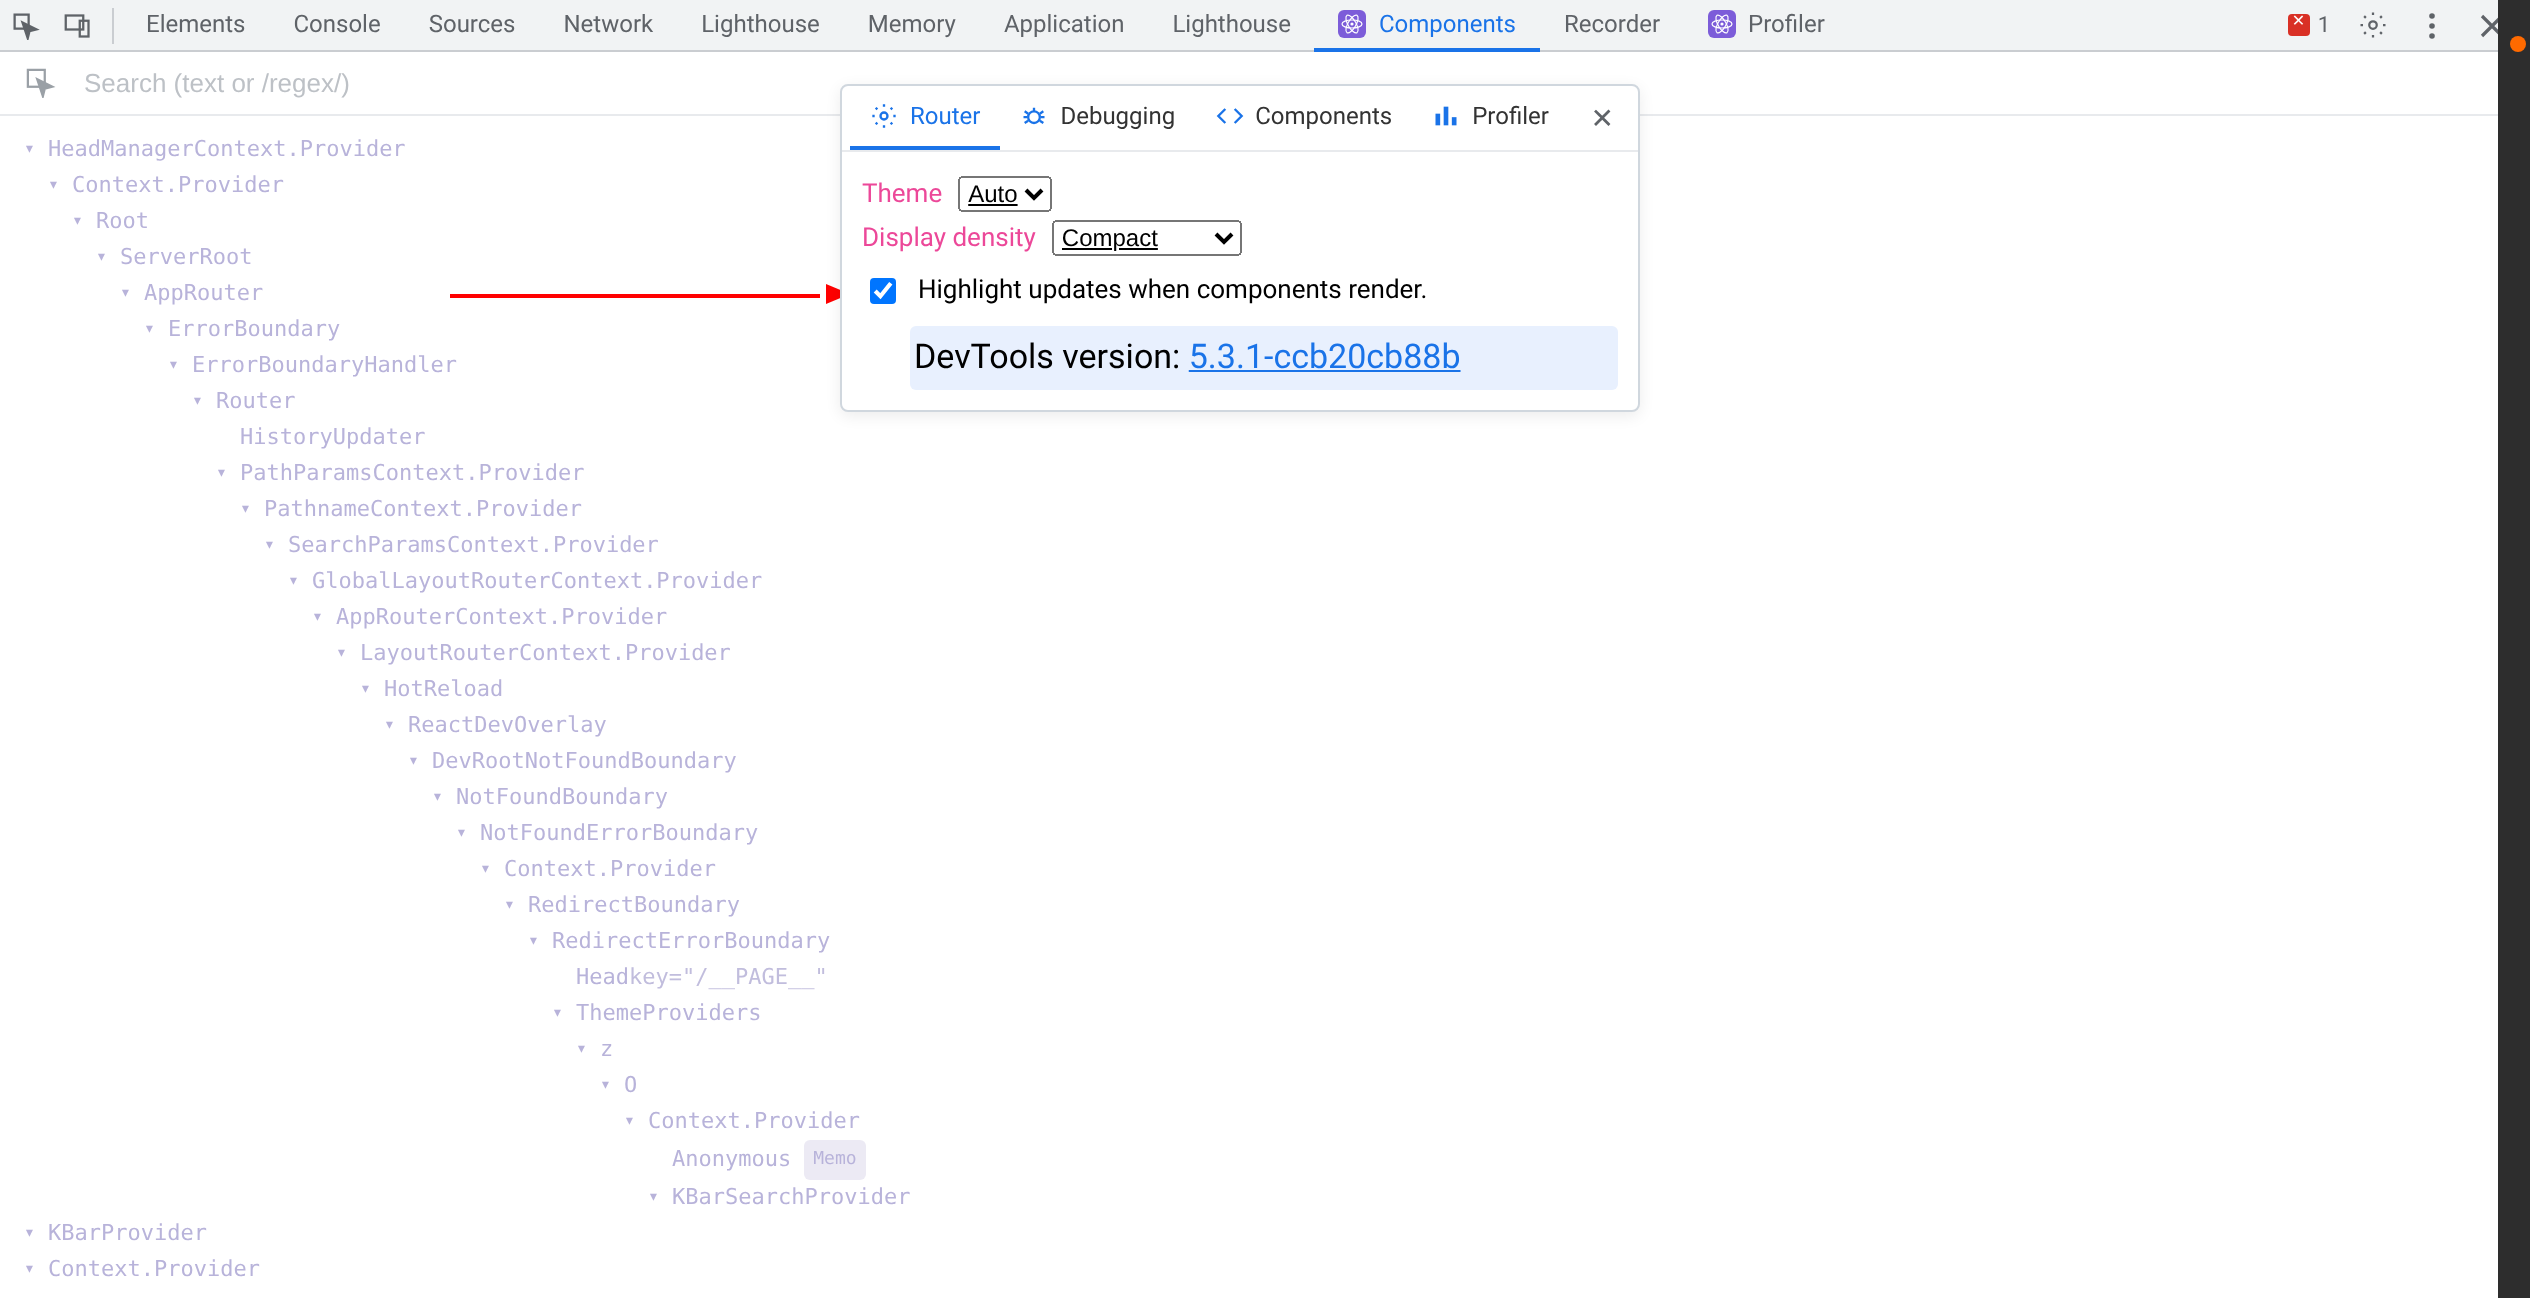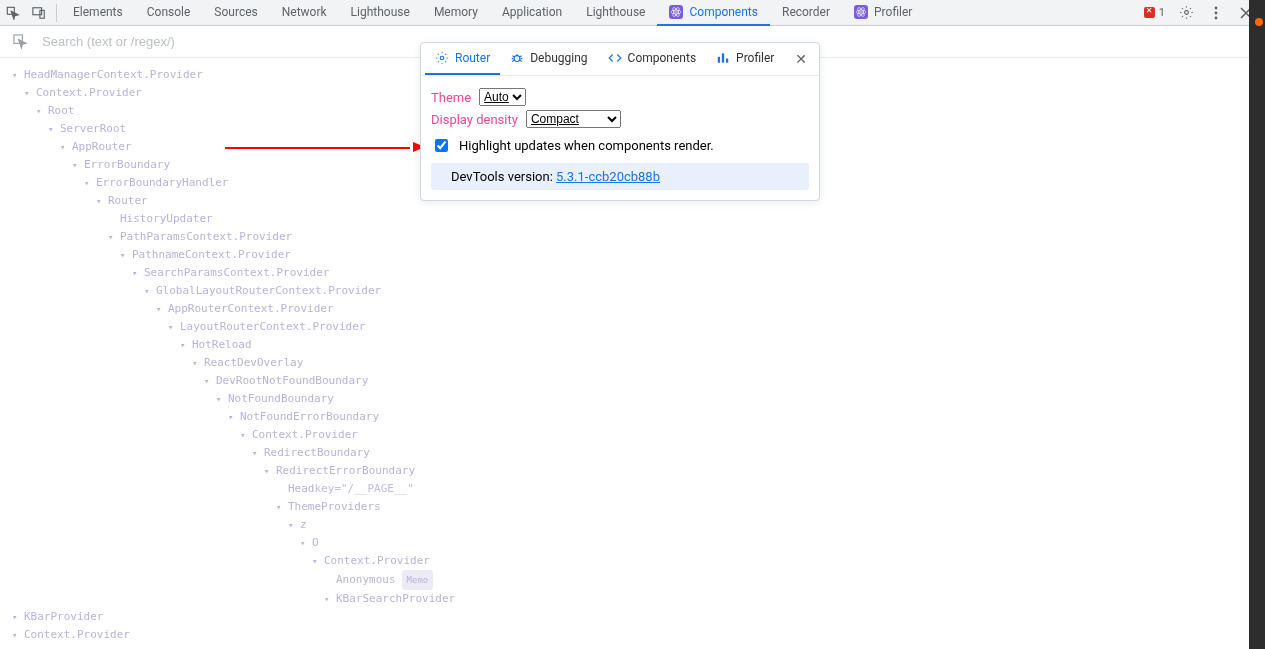--- a/index.html
+++ b/index.html
@@ -113,21 +113,21 @@
   }
   .pop-tab.active{ color:#1a73e8; border-bottom-color:#1a73e8; }
   .pop-tab .picon{ width:14px;height:14px;display:flex;align-items:center;justify-content:center; }
   .pop-close{ margin-left:auto; padding:0 8px; color:#5f6368; font-size:14px; }
   .pop-body{ padding:8px 10px 10px; }
   .field-row{ display:flex;align-items:center;gap:8px;margin:4px 0; font-size:13px; }
   .field-row label{ color:#ec4899; }
   .field-row select{ font-size:12px;text-decoration:underline; }
   .check-row{ display:flex;align-items:center;gap:8px;margin:8px 0; font-size:13px;}
   .devtools-info{
-    background:#e8f0fe;border-radius:3px;padding:6px 20px;font-size:13px;margin-top:6px;
+    background:#e8f0fe;border-radius:3px;padding:6px 2px;font-size:17px;margin-top:6px;margin-left:24px;
   }
   .devtools-info a{ color:#1a73e8; text-decoration:underline; }
   
   .red-arrow{
     position:absolute;
     left:225px; top:144px;
     width:200px; height:8px;
     pointer-events:none;
   }
   .red-arrow-line{

